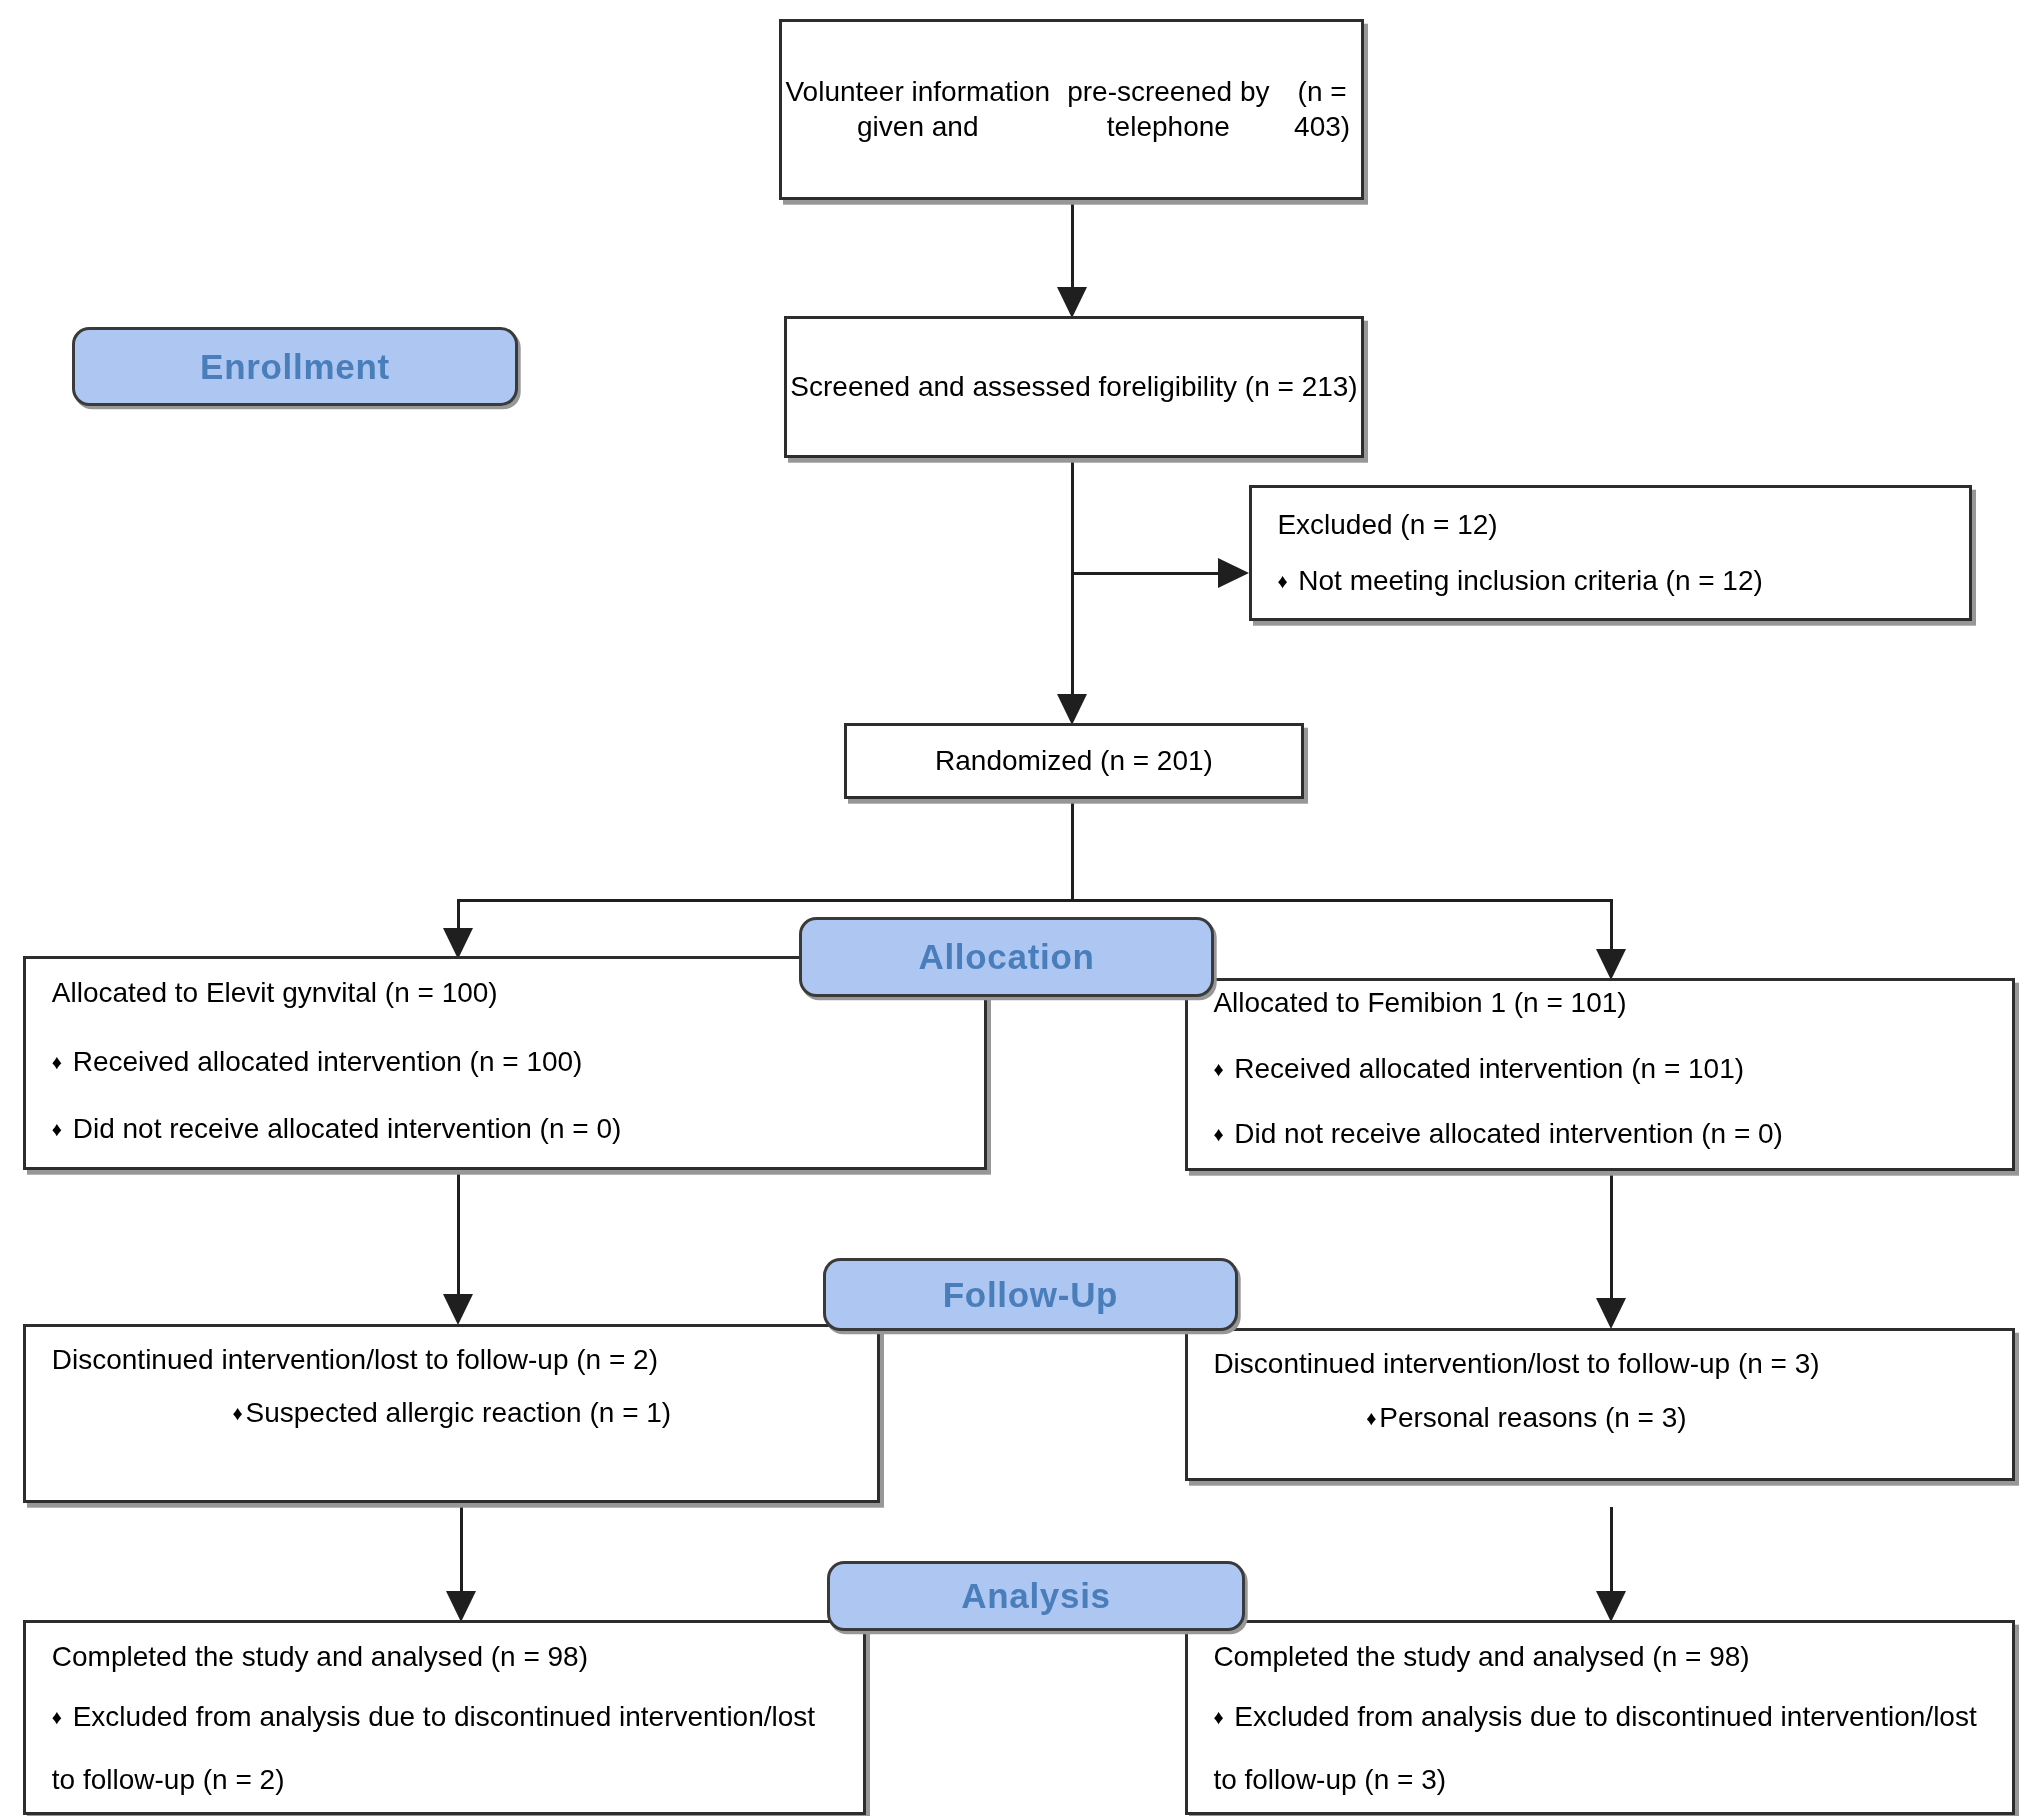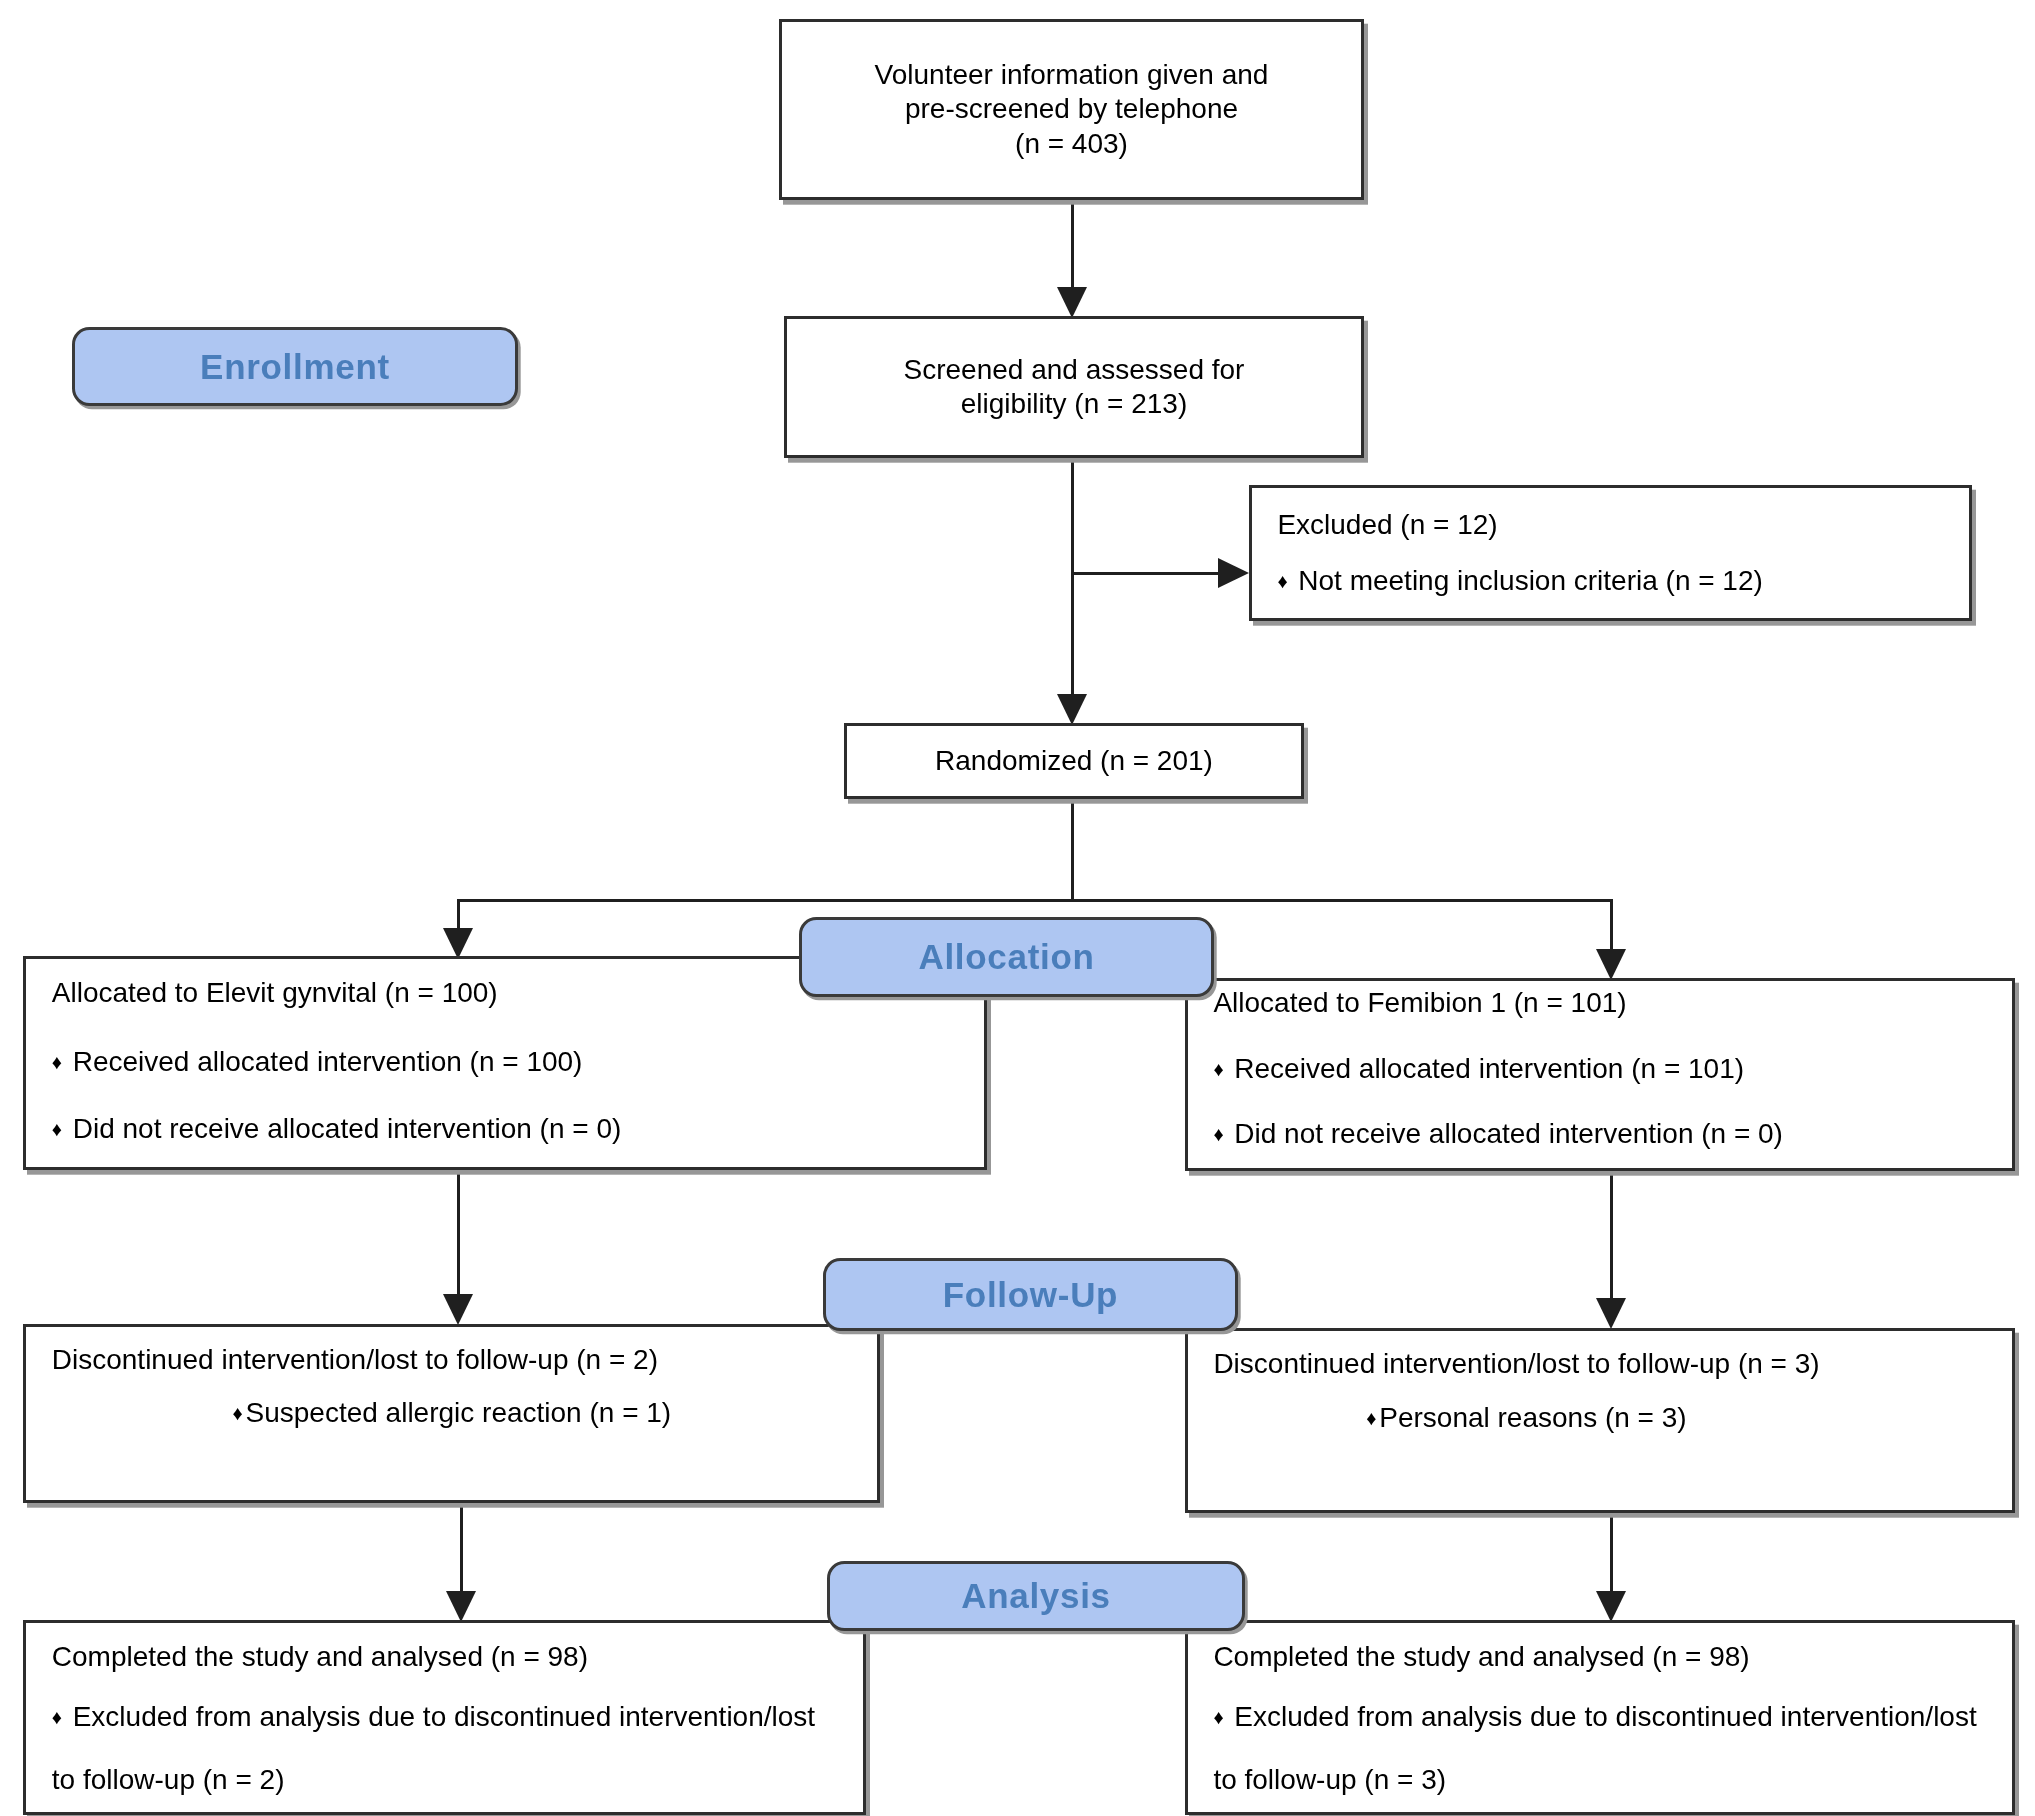--- a/index.html
+++ b/index.html
@@ -18,21 +18,21 @@
     font-family:"Liberation Sans","DejaVu Sans",sans-serif;
     color:var(--text);font-size:28px;overflow:hidden;
   }
   .stage{position:absolute;inset:0;}
   
   .fbox{
     position:absolute;background:#fff;border:3.3px solid var(--box-border);
     box-shadow:4px 4.7px 0 var(--shadow);
     z-index:2;
   }
-  .center-box{display:flex;flex-direction:column;justify-content:center;align-items:center;text-align:center;}
+  .center-box{display:flex;flex-direction:row;justify-content:center;align-items:center;text-align:center;}
   .left-box{padding:17.4px 25.4px 6.7px 25.4px;text-align:left;}
   .bline{display:block;line-height:1.22;}
   .bullet-line{display:block;line-height:1.22;}
   .diamond{font-size:20px;position:relative;top:-2px;display:inline-block;}
   .gap-after{margin-right:10.7px;}
   .tight-after{margin-right:2.7px;}
   
   .badge{
     position:absolute;background:var(--badge-fill);
     border:3.3px solid var(--badge-border);border-radius:17.4px;
@@ -133,21 +133,21 @@
 
   <div class="badge" style="left:823px;top:1258px;width:415px;height:73px;">
     <span>Follow-Up</span>
   </div>
 
   <div class="fbox left-box" style="left:23.4px;top:1324px;width:857px;height:179px;padding-top:16px;">
     <span class="bline" style="margin-bottom:19px;">Discontinued intervention/lost to follow-up (n = 2)</span>
     <span class="bullet-line" style="text-align:center;margin-bottom:17.4px;"><span class="diamond tight-after">♦</span><span>Suspected allergic reaction (n = 1)</span></span>
   </div>
 
-  <div class="fbox left-box" style="left:1185px;top:1328px;width:830px;height:185px;padding-top:16px;">
+  <div class="fbox left-box" style="left:1185px;top:1328px;width:830px;height:153px;padding-top:16px;">
     <span class="bline" style="margin-bottom:20px;">Discontinued intervention/lost to follow-up (n = 3)</span>
     <span class="bullet-line" style="text-align:center;margin-right:147px;"><span class="diamond tight-after">♦</span><span>Personal reasons (n = 3)</span></span>
   </div>
 
   <div class="badge" style="left:827px;top:1561px;width:418px;height:70px;">
     <span>Analysis</span>
   </div>
 
   <div class="fbox left-box" style="left:23.4px;top:1620px;width:843px;height:195px;padding-top:17.4px;">
     <span class="bline" style="margin-bottom:10.7px;">Completed the study and analysed (n = 98)</span>

